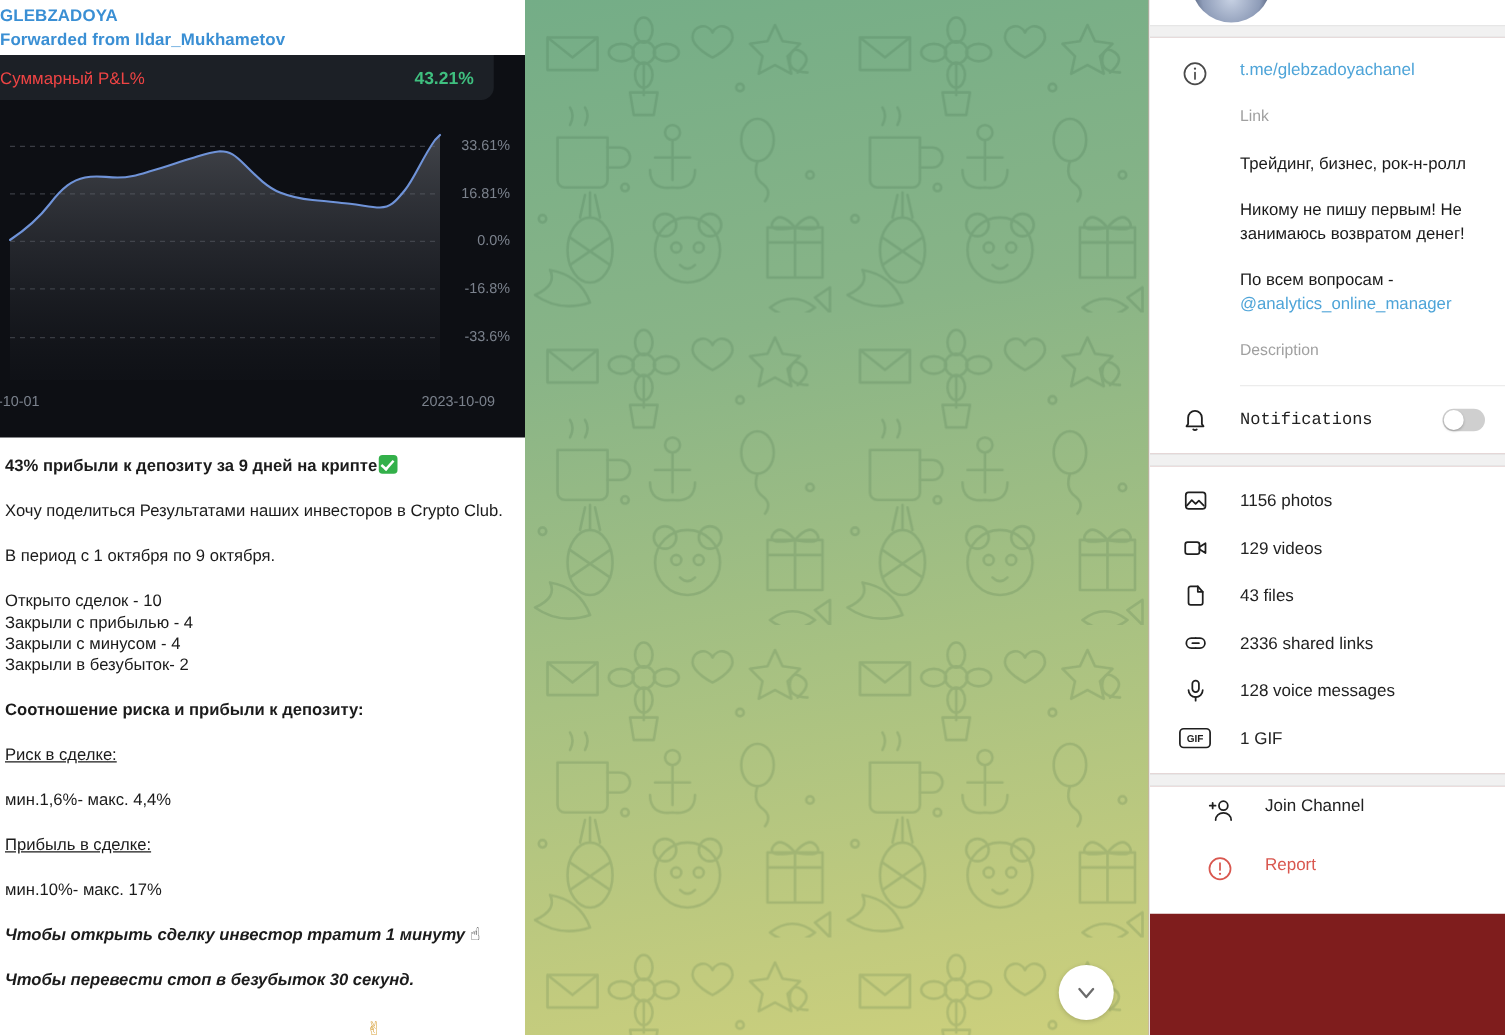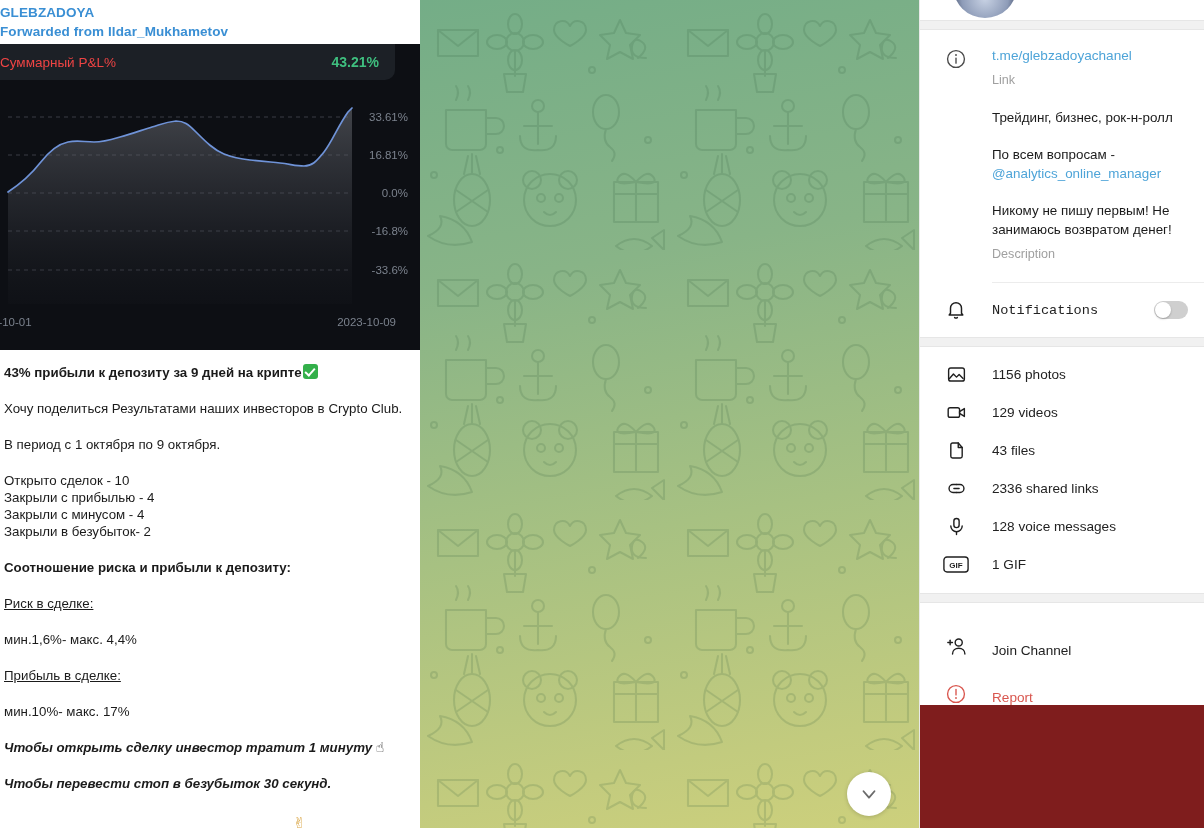--- a/index.html
+++ b/index.html
@@ -132,21 +132,21 @@
   }
   .sb-ico {
     flex: 0 0 72px; display: flex; justify-content: center;
     padding-top: 2px;
   }
   .sb-ico svg { display: block; }
   .sb-txt { flex: 1 1 auto; padding-right: 4px; }
 
   .info-row { padding-top: 16px; padding-bottom: 4px; }
   .link-val { color: #4ea4d8; font-size: 13.6px; line-height: 19px; word-break: break-all; cursor: pointer; }
-  .sub-lbl { color: #a0a0a0; font-size: 12.6px; line-height: 19px; margin-top: 6px; }
+  .sub-lbl { color: #a0a0a0; font-size: 12.6px; line-height: 19px; margin-top: 19px; }
   .desc-p { color: #1b1b1b; font-size: 13.4px; line-height: 19px; margin-top: 18px; }
   .desc-link { color: #4ea4d8; cursor: pointer; }
 
   .divider { height: 1px; background: #ececec; margin-left: 72px; margin-top: 14px; }
 
   .notif-row { height: 54px; align-items: center; font-family: Liberation Mono, monospace; }
   .notif-row .sb-ico { padding-top: 0; }
   .notif-label { color: #222; font-size: 13.6px; flex: 1 1 auto; }
   .toggle {
     width: 34px; height: 18px; border-radius: 9px; background: #cfcfcf;
@@ -155,21 +155,21 @@
   .toggle .knob {
     position: absolute; left: 1px; top: 1px;
     width: 16px; height: 16px; border-radius: 50%; background: #fff;
     box-shadow: 0 1px 2px rgba(0,0,0,.25);
   }
 
   .media-row { height: 38px; align-items: center; cursor: pointer; }
   .media-row .sb-ico { padding-top: 0; }
   .media-label { color: #222; font-size: 13.6px; }
 
-  .action-row { height: 47px; align-items: flex-end; cursor: pointer; }
+  .action-row { height: 47px; align-items: flex-start; cursor: pointer; margin-left: 20px; }
   .action-row .sb-ico { padding-top: 0; }
   .action-label { color: #222; font-size: 13.6px; }
   .action-label.danger { color: #d9574f; }
 
   .pad-top-8 { padding-top: 8px; }
   .pad-bot-10 { padding-bottom: 10px; }
 </style>
 </head>
 <body>
 
@@ -338,25 +338,25 @@
             <circle cx="12" cy="12" r="9.2"></circle>
             <line x1="12" y1="11" x2="12" y2="16.5" stroke-linecap="round"></line>
             <circle cx="12" cy="7.6" r="1" fill="#4a4a4a" stroke="none"></circle>
           </svg>
         </div>
         <div class="sb-txt">
           <div class="link-val">t.me/glebzadoyachanel</div>
           <div class="sub-lbl">Link</div>
 
           <div class="desc-p">Трейдинг, бизнес, рок-н-ролл</div>
+          <div class="desc-p">Никому не пишу первым! Не занимаюсь возвратом денег!</div>
           <div class="desc-p">
             <span>По всем вопросам -</span><br>
             <span class="desc-link">@analytics_online_manager</span>
           </div>
-          <div class="desc-p">Никому не пишу первым! Не занимаюсь возвратом денег!</div>
           <div class="sub-lbl">Description</div>
         </div>
       </div>
 
       <div class="divider"></div>
 
       <div class="sb-row notif-row">
         <div class="sb-ico">
           <svg width="22" height="22" viewBox="0 0 24 24" fill="none" stroke="#1f1f1f" stroke-width="1.6" stroke-linecap="round" stroke-linejoin="round">
             <path d="M18 15.5V10a6 6 0 1 0-12 0v5.5L4.6 17.5h14.8z"></path>

